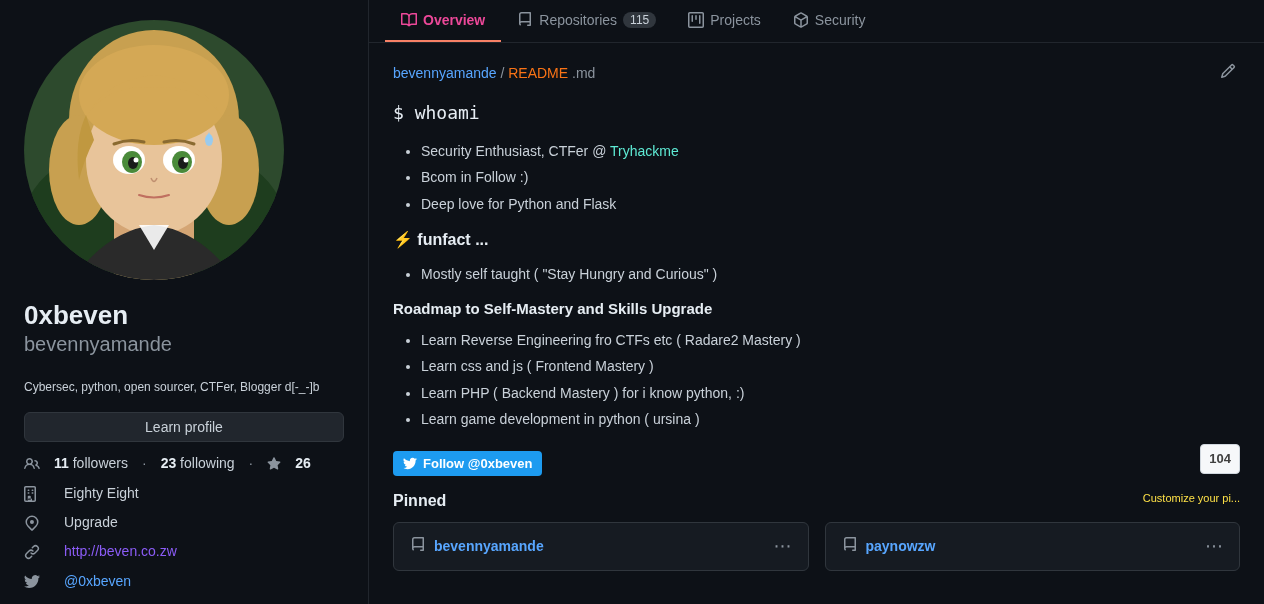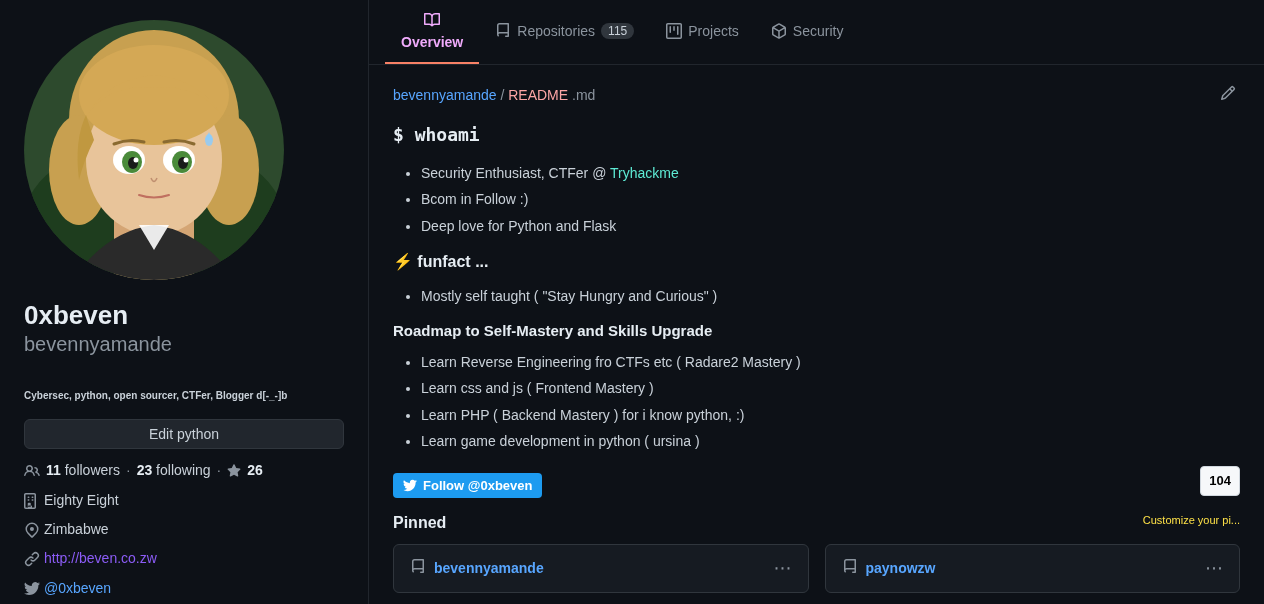--- a/index.html
+++ b/index.html
@@ -58,45 +58,44 @@
     }
 
     .username-handle {
       font-size: 20px;
       font-weight: 300;
       color: #8b949e;
       margin-top: 2px;
     }
 
     .bio-text {
-      font-size: 10px;
+      font-size: 12px;
       color: #c9d1d9;
       line-height: 1.5;
-      margin-top: 20px;
-      font-weight: bold;
+      margin-top: 10px;
     }
 
     .edit-profile-btn {
       background: #21262d;
       border: 1px solid #30363d;
       color: #c9d1d9;
       border-radius: 6px;
       padding: 6px 16px;
       font-size: 14px;
       font-weight: 500;
       cursor: pointer;
       width: 100%;
       text-align: center;
       margin-top: 4px;
     }
 
     .followers-row {
       display: flex;
       align-items: center;
-      gap: 6px;
+      gap: 14px;
       font-size: 14px;
       color: #c9d1d9;
       flex-wrap: wrap;
     }
 
     .followers-row .icon {
       color: #8b949e;
       font-size: 15px;
     }
 
@@ -115,21 +114,21 @@
     }
 
     .followers-row .star-icon {
       color: #8b949e;
       font-size: 14px;
     }
 
     .meta-row {
       display: flex;
       align-items: center;
-      gap: 4px;
+      gap: 24px;
       font-size: 14px;
       color: #8b949e;
       text-align: center;
     }
 
     .meta-row .meta-text {
       color: #c9d1d9;
     }
 
     .meta-row a {
@@ -163,24 +162,23 @@
       padding: 12px 16px;
       font-size: 14px;
       color: #8b949e;
       cursor: pointer;
       border-bottom: 2px solid transparent;
       text-decoration: none;
       white-space: nowrap;
     }
 
     .tab-item.active {
-      color: #f0abfc;
+      color: #ec4899;
       border-bottom-color: #f78166;
       font-weight: 600;
-      flex-direction: column;
     }
 
     .tab-badge {
       background: #30363d;
       color: #c9d1d9;
       border-radius: 20px;
       padding: 1px 7px;
       font-size: 12px;
       font-weight: 500;
     }
@@ -202,21 +200,21 @@
       font-size: 14px;
       color: #8b949e;
     }
 
     .readme-breadcrumb .repo-link {
       color: #58a6ff;
       text-decoration: none;
     }
 
     .readme-breadcrumb .filename {
-      color: #fca5a5;
+      color: #f97316;
       font-weight: 500;
     }
 
     .readme-breadcrumb .ext {
       color: #8b949e;
     }
 
     .edit-icon-btn {
       color: #8b949e;
       background: none;
@@ -227,21 +225,21 @@
     }
 
     .readme-body {
       font-size: 14px;
       line-height: 1.6;
       color: #c9d1d9;
     }
 
     .readme-body h3 {
       font-size: 18px;
-      font-weight: 700;
+      font-weight: 400;
       color: #e6edf3;
       margin-bottom: 12px;
       font-family: monospace;
     }
 
     .readme-body ul {
       list-style: disc;
       padding-left: 28px;
       margin-bottom: 12px;
     }
@@ -275,21 +273,21 @@
       color: #ffffff;
       font-size: 13px;
       font-weight: 600;
       padding: 5px 10px;
       cursor: pointer;
       margin-top: 8px;
     }
 
     .twitter-follow-count {
       background: #f6f8fa;
-      color: #000000;
+      color: #404040;
       border-radius: 4px;
       padding: 4px 8px;
       font-size: 13px;
       font-weight: 600;
       border: 1px solid #d0d7de;
       margin-left: 2px;
     }
 
     
     .pinned-section {
@@ -421,21 +419,21 @@
     </div>
   </div>
 
   <div>
     <div class="username-display">0xbeven</div>
     <div class="username-handle">bevennyamande</div>
   </div>
 
   <p class="bio-text">Cybersec, python, open sourcer, CTFer, Blogger d[-_-]b</p>
 
-  <button class="edit-profile-btn">Edit python</button>
+  <button class="edit-profile-btn">Learn profile</button>
 
   <div class="followers-row">
     <span class="icon">
       <svg class="svg-icon" width="16" height="16" viewBox="0 0 16 16">
         <path d="M2 5.5a3.5 3.5 0 1 1 5.898 2.549 5.508 5.508 0 0 1 3.034 4.084.75.75 0 1 1-1.482.235 4.001 4.001 0 0 0-7.9 0 .75.75 0 0 1-1.482-.236A5.507 5.507 0 0 1 3.102 8.05 3.493 3.493 0 0 1 2 5.5ZM11 4a3.001 3.001 0 0 1 2.22 5.018 5.01 5.01 0 0 1 2.56 3.012.749.749 0 0 1-.885.954.752.752 0 0 1-.549-.514 3.507 3.507 0 0 0-2.522-2.372.75.75 0 0 1-.574-.73v-.352a.75.75 0 0 1 .416-.672A1.5 1.5 0 0 0 11 5.5.75.75 0 0 1 11 4Zm-5.5-.5a2 2 0 1 0-.001 3.999A2 2 0 0 0 5.5 3.5Z" fill="#8b949e"></path>
       </svg>
     </span>
     <a href="#">
       <span class="count">11</span>
       <span>followers</span>
@@ -464,21 +462,21 @@
     </span>
     <span class="meta-text">Eighty Eight</span>
   </div>
 
   <div class="meta-row">
     <span>
       <svg class="svg-icon" width="16" height="16" viewBox="0 0 16 16" fill="#8b949e">
         <path d="m12.596 11.596-3.535 3.536a1.5 1.5 0 0 1-2.122 0l-3.535-3.536a6.5 6.5 0 1 1 9.192-9.193 6.5 6.5 0 0 1 0 9.193Zm-1.06-8.132v-.001a5 5 0 1 0-7.072 7.072L8 14.07l3.536-3.534a5 5 0 0 0 0-7.072ZM8 9a2 2 0 1 1-.001-3.999A2 2 0 0 1 8 9Z"></path>
       </svg>
     </span>
-    <span class="meta-text">Zimbabwe</span>
+    <span class="meta-text">Upgrade</span>
   </div>
 
   <div class="meta-row">
     <span>
       <svg class="svg-icon" width="16" height="16" viewBox="0 0 16 16" fill="#8b949e">
         <path d="m7.775 3.275 1.25-1.25a3.5 3.5 0 1 1 4.95 4.95l-2.5 2.5a3.5 3.5 0 0 1-4.95 0 .751.751 0 0 1 .018-1.042.751.751 0 0 1 1.042-.018 2 2 0 0 0 2.83 0l2.5-2.5a2 2 0 0 0-2.83-2.83l-1.25 1.25a.751.751 0 0 1-1.042-.018.751.751 0 0 1-.018-1.042Zm-4.69 9.64a2 2 0 0 0 2.83 0l1.25-1.25a.751.751 0 0 1 1.042.018.751.751 0 0 1 .018 1.042l-1.25 1.25a3.5 3.5 0 1 1-4.95-4.95l2.5-2.5a3.5 3.5 0 0 1 4.95 0 .751.751 0 0 1-.018 1.042.751.751 0 0 1-1.042.018 2 2 0 0 0-2.83 0l-2.5 2.5a2 2 0 0 0 0 2.83Z"></path>
       </svg>
     </span>
     <a href="#" class="meta-text" style="color:#8b5cf6;text-decoration:none;">http://beven.co.zw</a>
   </div>

